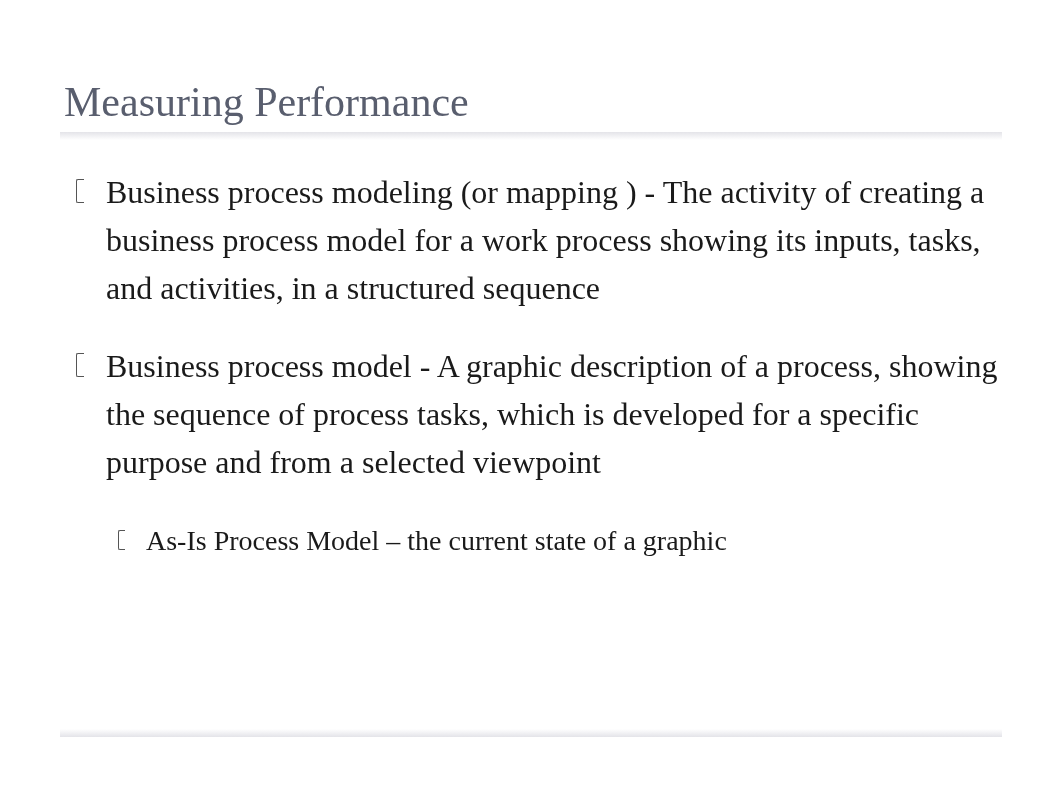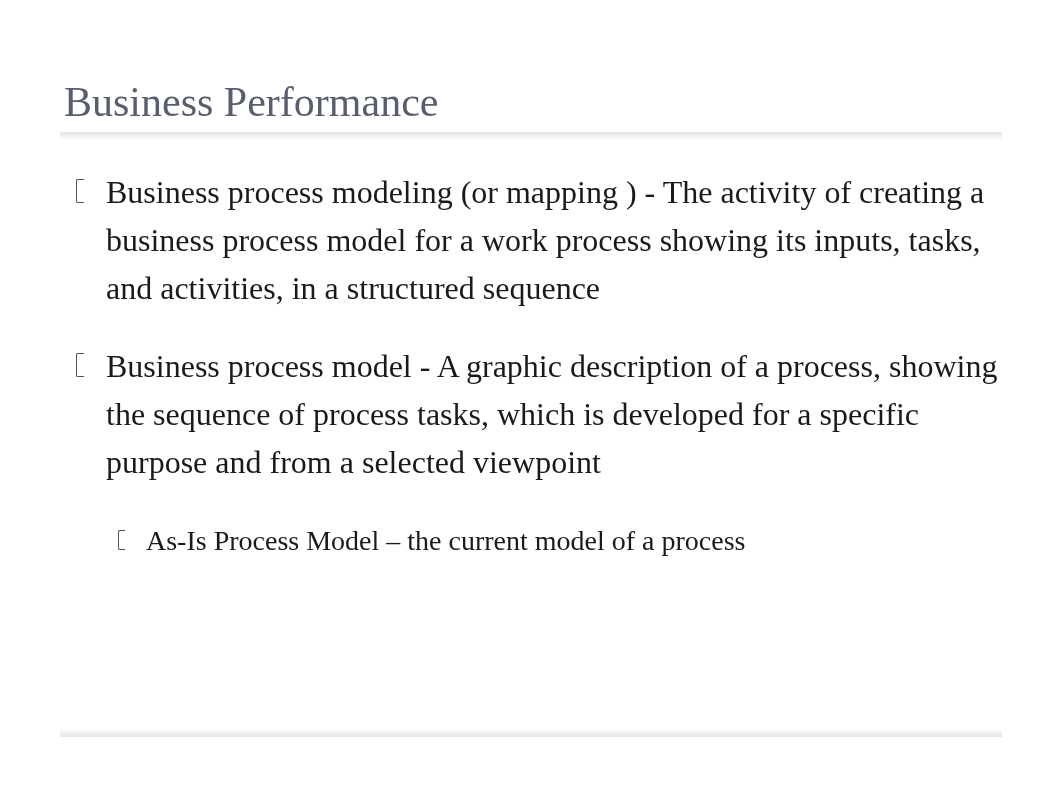--- a/index.html
+++ b/index.html
@@ -80,30 +80,30 @@
     width: 6px;
     height: 18px;
     border: 1.3px solid #555;
     border-right: none;
     border-radius: 2px 0 0 2px;
   }
 </style>
 </head>
 <body>
 
-<h1 class="title">Business Performance</h1>
+<h1 class="title">Measuring Performance</h1>
 <div class="divider-top"></div>
 
 <ul class="level1">
   <li>
     <span>Business process modeling   (or mapping ) - The activity of creating a business process model for a work process showing its inputs, tasks, and activities, in a structured sequence</span>
   </li>
   <li>
     <span>Business process model -   A graphic description of a process, showing the sequence of process tasks, which is developed for a specific purpose and from a selected viewpoint</span>
     <ul class="level2">
       <li>
-        <span>As-Is Process Model – the current model of a process</span>
+        <span>As-Is Process Model – the current state of a graphic</span>
       </li>
     </ul>
   </li>
 </ul>
 
 <div class="divider-bottom"></div>
 
 </body></html>

